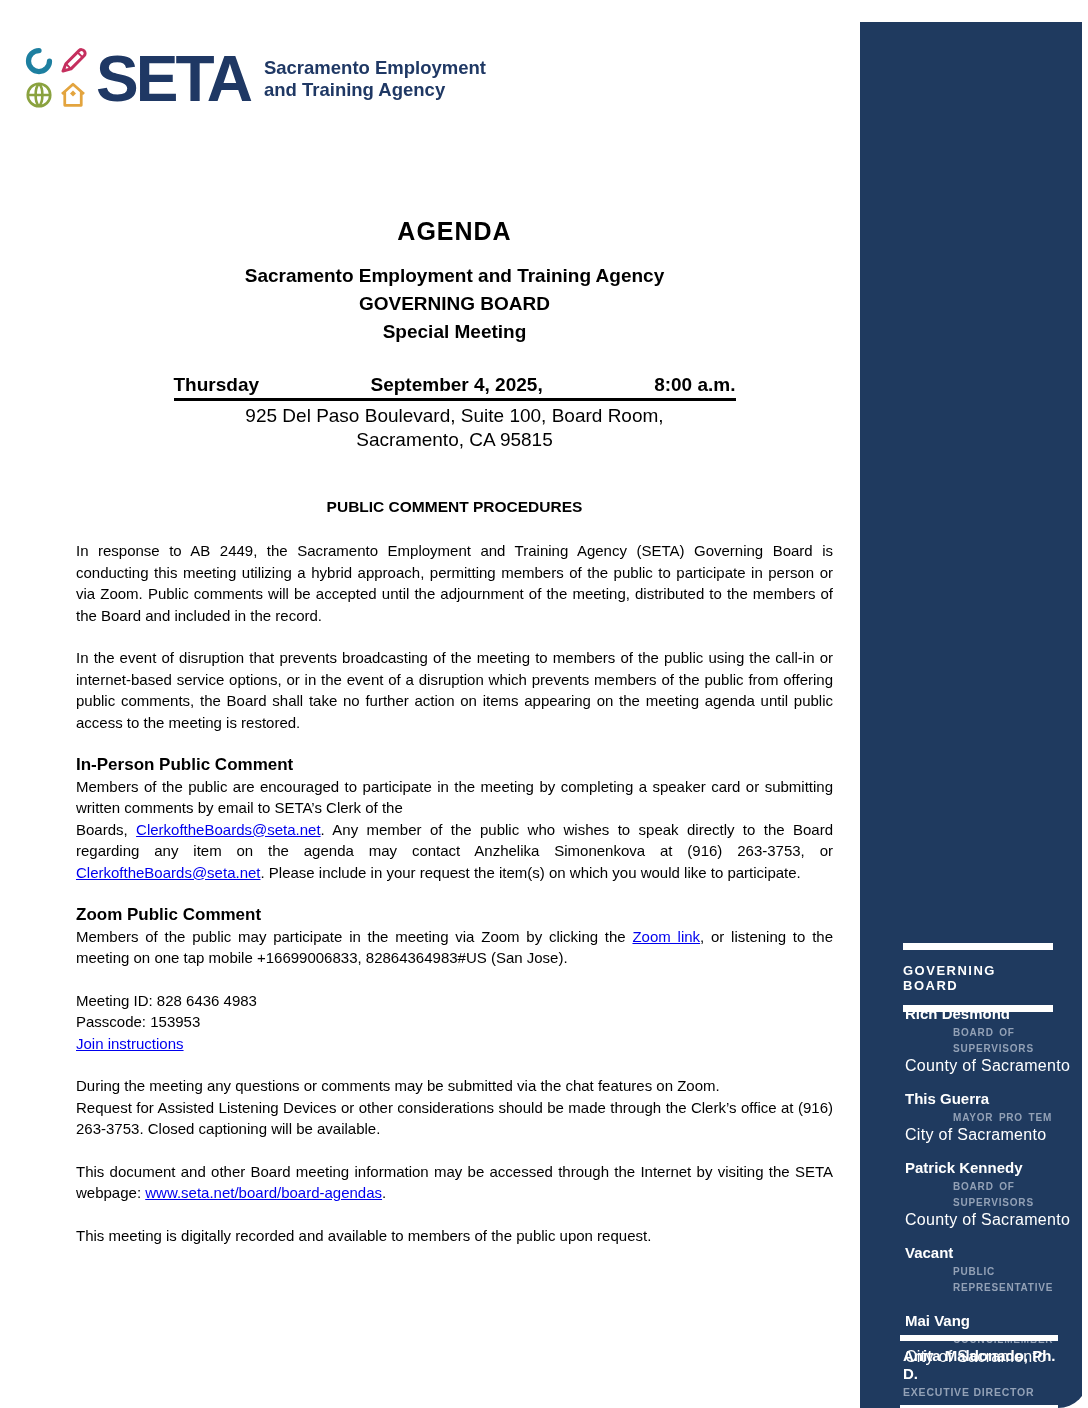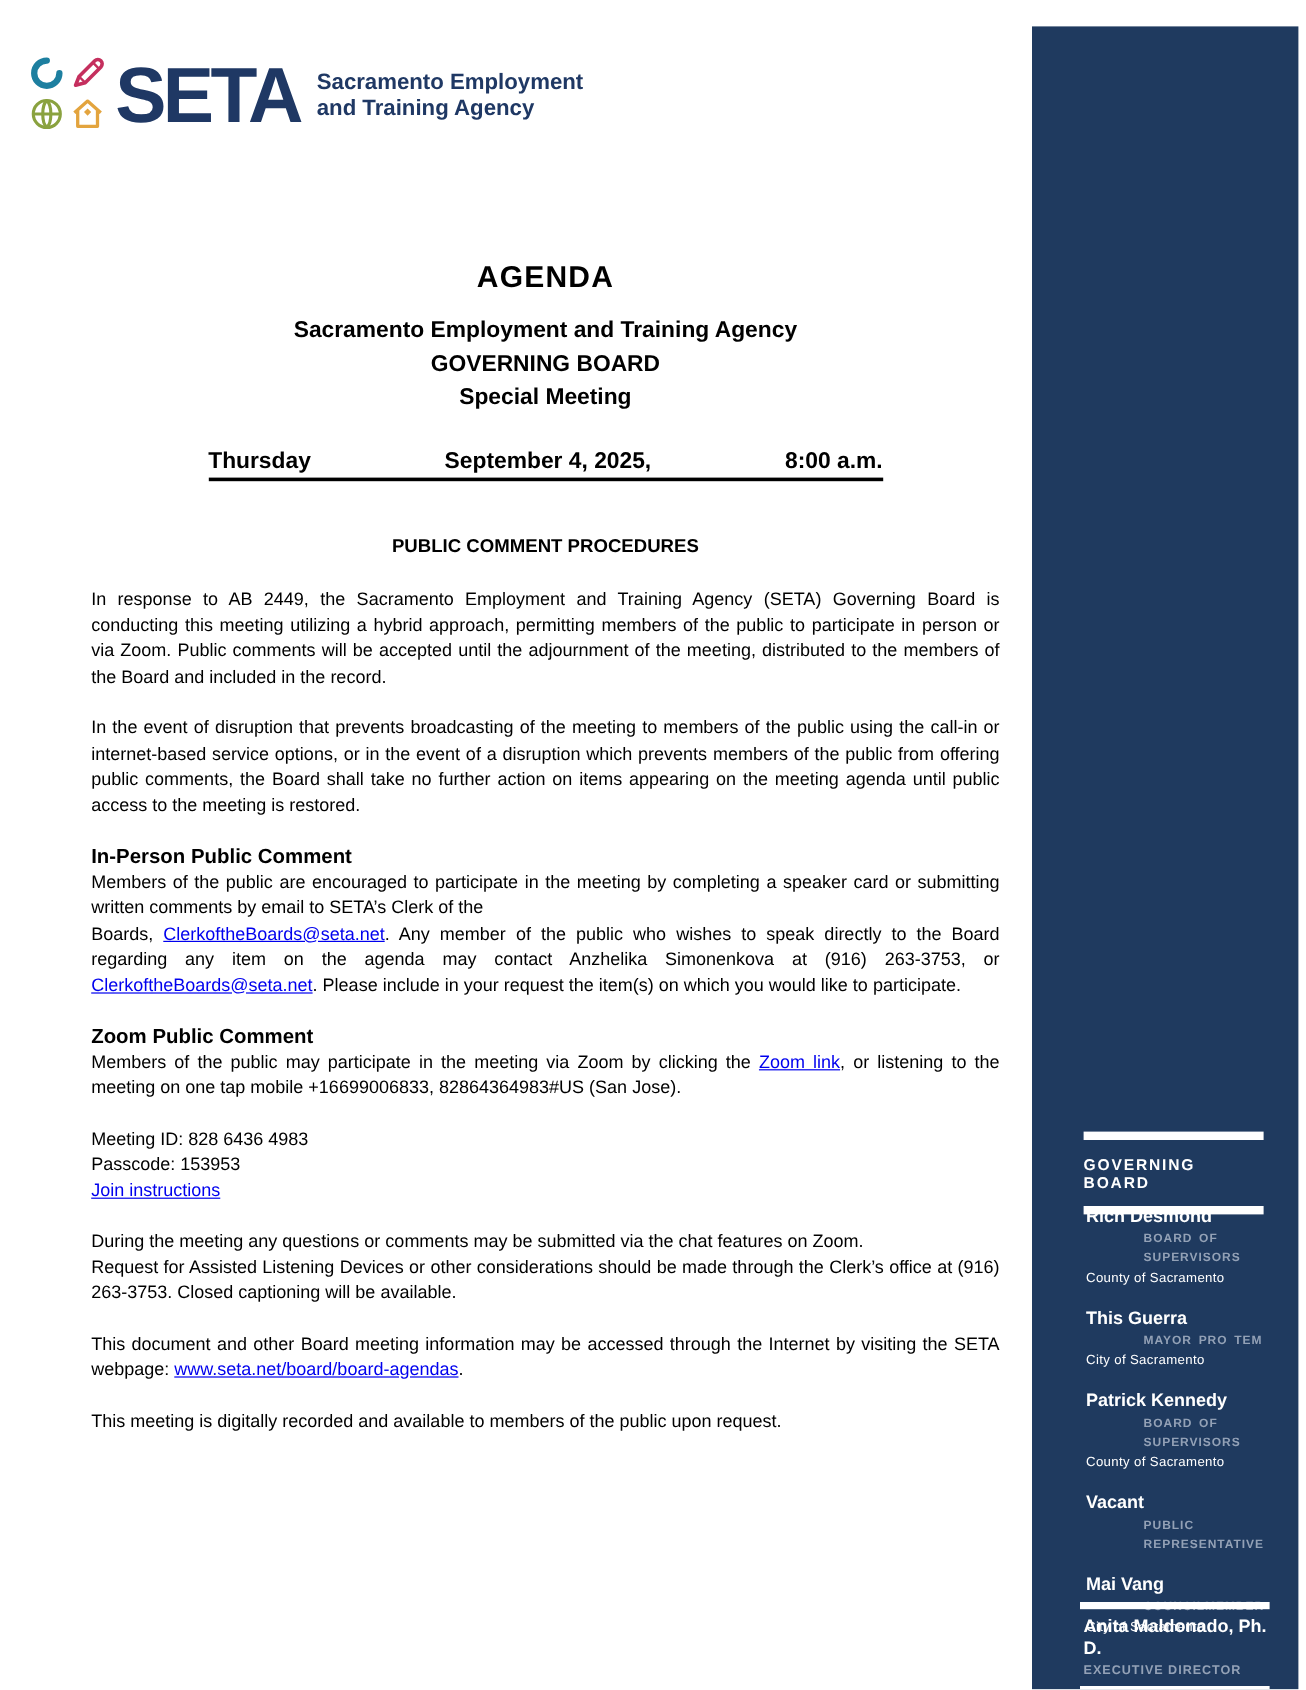--- a/index.html
+++ b/index.html
@@ -1,20 +1,21 @@
 <!DOCTYPE html>
 <html><head>
 <meta charset="utf-8">
 <title>SETA Governing Board Agenda</title>
 <style>
   html,body { margin:0; padding:0; background:#ffffff; }
   .page {
     position:relative; width:1088px; height:1408px; background:#ffffff;
     font-family:"Liberation Sans","DejaVu Sans",sans-serif; color:#000000;
     overflow:hidden;
+    border-radius:30px;
   }
 
   
   .logo { position:absolute; left:24px; top:46px; display:flex; align-items:center; }
   .logo-icons { display:grid; grid-template-columns:32px 32px; grid-template-rows:32px 32px; gap:2px; margin-right:6px; }
   .logo-icons svg { width:30px; height:30px; display:block; }
   .logo-seta { font-size:64px; font-weight:bold; letter-spacing:-3px; color:#1f3864; line-height:66px; margin-right:14px; transform:scaleY(1.02); }
   .logo-tagline { font-size:18.5px; font-weight:bold; color:#1f3864; line-height:22px; }
 
   
@@ -34,21 +35,21 @@
 
   
   .sidebar { position:absolute; left:860px; top:22px; width:222px; height:1386px; background:#1f3a5f; }
   .gb-block { position:absolute; left:43px; top:921px; width:158px; }
   .bar { height:7px; background:#ffffff; width:150px; }
   .gb-title { margin:13px 0 12px; color:#ffffff; font-size:13px; font-weight:bold; letter-spacing:1.5px; word-spacing:7px; }
   .members { position:absolute; left:45px; top:981px; width:170px; }
   .member { margin-bottom:14px; }
   .member-name { color:#ffffff; font-size:15px; font-weight:bold; line-height:22px; }
   .member-title { color:#93a1b6; font-size:10px; font-weight:bold; letter-spacing:0.8px; word-spacing:2px; line-height:16px;margin-left:48px; }
-  .member-org { color:#ffffff; font-size:11px; line-height:17px; letter-spacing:0.3px; }
+  .member-org { color:#ffffff; font-size:16px; line-height:17px; letter-spacing:0.3px; }
   .member-org:empty { display:none; }
   .exec-block { position:absolute; left:40px; top:1313px; width:162px; }
   .exec-block .bar { width:158px; height:6px; }
   .exec-name { color:#ffffff; font-size:15px; font-weight:bold; line-height:18px; margin:6px 0 0 3px; }
   .exec-title { color:#93a1b6; font-size:10.5px; font-weight:bold; letter-spacing:0.8px; line-height:15px; margin:2px 0 5px 3px; }
 </style>
 </head>
 <body>
 
 <div class="page">
@@ -94,20 +95,24 @@
       <div>GOVERNING BOARD</div>
       <div>Special Meeting</div>
     </div>
 
     <div class="dateline">
       <span>Thursday</span>
       <span>September 4, 2025,</span>
       <span>8:00 a.m.</span>
     </div>
 
+    <div class="address">
+      <div>925 Del Paso Boulevard, Suite 100, Board Room,</div>
+      <div>Sacramento, CA 95815</div>
+    </div>
 
     <h2 class="pcp-heading">PUBLIC COMMENT PROCEDURES</h2>
 
     <p class="body" style="margin-top:24px;">In response to AB 2449, the Sacramento Employment and Training Agency (SETA) Governing Board is conducting this meeting utilizing a hybrid approach, permitting members of the public to participate in person or via Zoom. Public comments will be accepted until the adjournment of the meeting, distributed to the members of the Board and included in the record.</p>
 
     <p class="body">In the event of disruption that prevents broadcasting of the meeting to members of the public using the call-in or internet-based service options, or in the event of a disruption which prevents members of the public from offering public comments, the Board shall take no further action on items appearing on the meeting agenda until public access to the meeting is restored.</p>
 
     <h3 class="body-head">In-Person Public Comment</h3>
     <p class="body tight">Members of the public are encouraged to participate in the meeting by completing a speaker card or submitting written comments by email to SETA’s Clerk of the<br>Boards, <a href="#" class="doc-link">ClerkoftheBoards@seta.net</a>. Any member of the public who wishes to speak directly to the Board regarding any item on the agenda may contact Anzhelika Simonenkova at (916) 263-3753, or <a href="#" class="doc-link">ClerkoftheBoards@seta.net</a>. Please include in your request the item(s) on which you would like to participate.</p>
 

